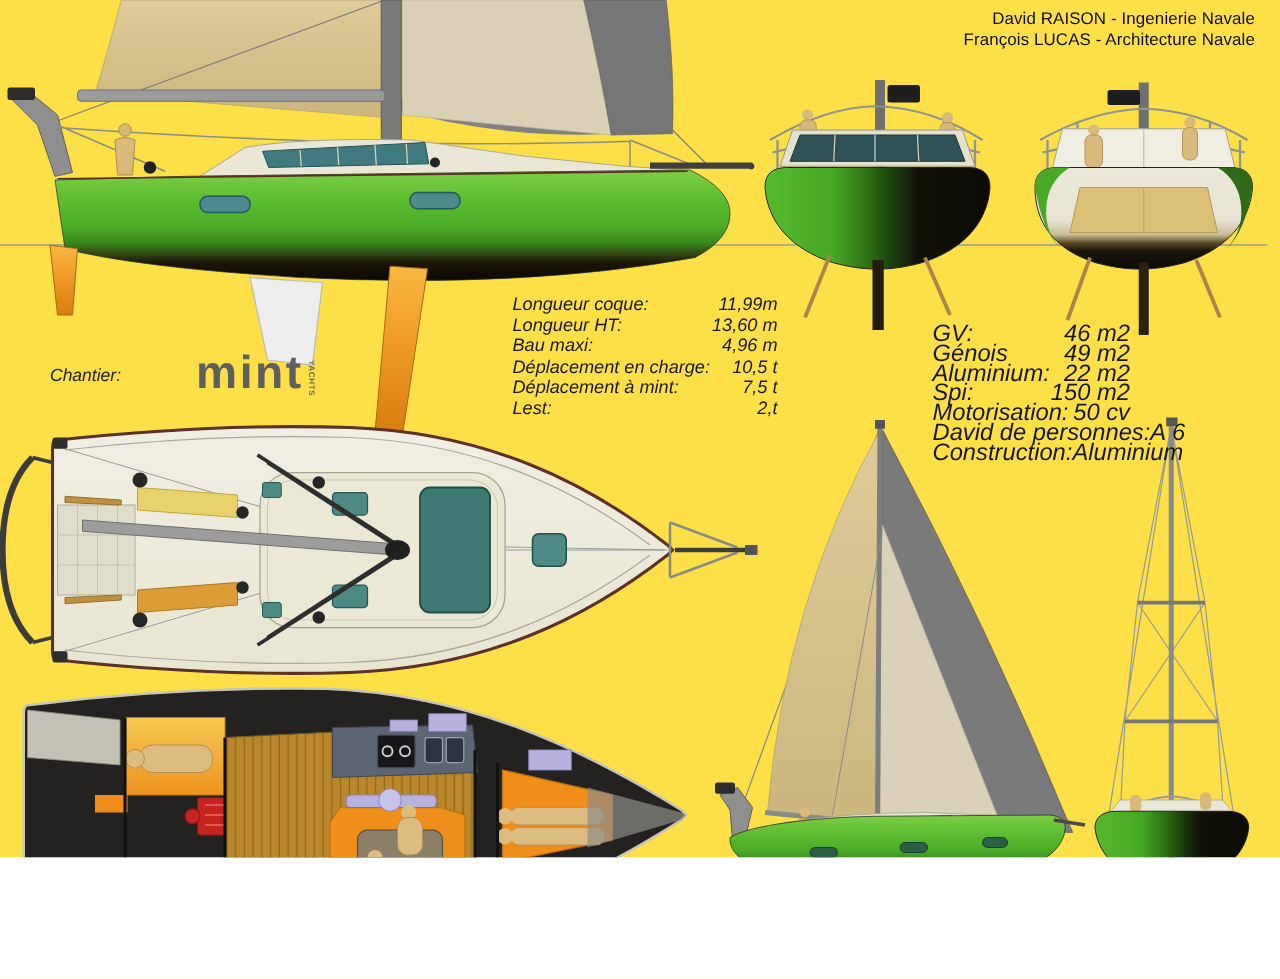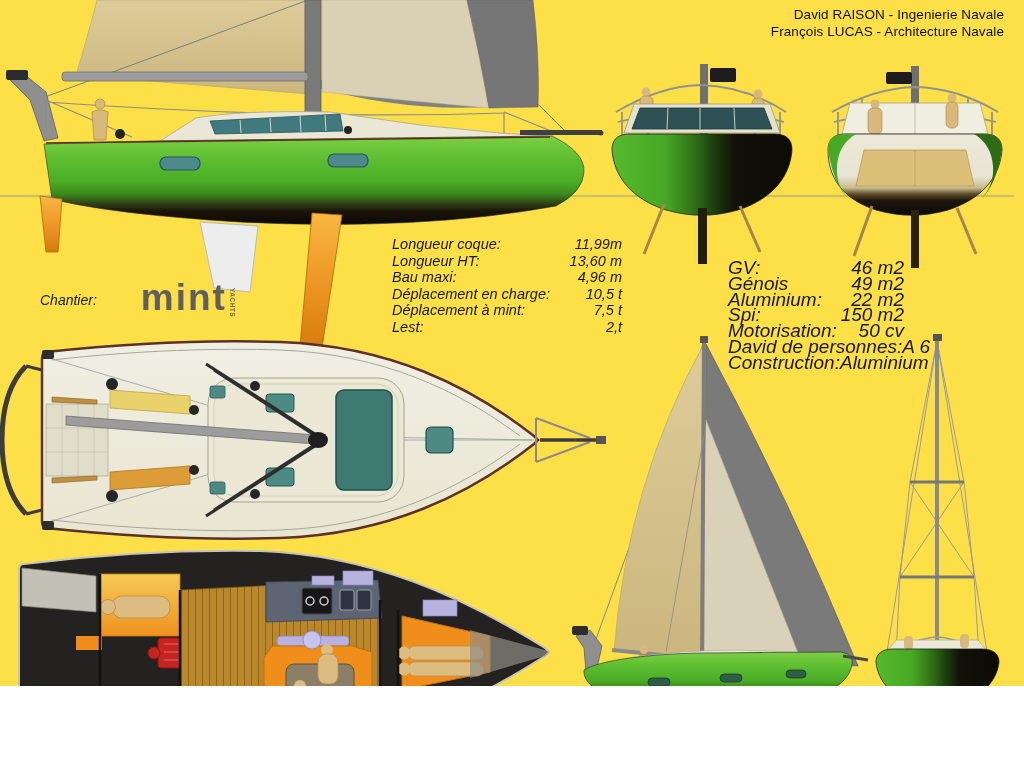--- a/index.html
+++ b/index.html
@@ -7,33 +7,33 @@
     position:relative;width:1024px;height:686px;background:#fde047;overflow:hidden;
     font-family:"Liberation Sans",sans-serif;
   }
   .canvas svg{position:absolute;left:0;top:0;}
   .credits{
     position:absolute;top:6px;right:20px;text-align:right;
     font-size:13.5px;line-height:17px;color:#0e0e0e;font-weight:500;
     letter-spacing:.1px;
   }
   .builder{
-    position:absolute;left:40px;top:282px;display:flex;align-items:center;gap:12px;text-align:right;
+    position:absolute;left:40px;top:282px;display:flex;align-items:center;gap:28px;text-align:right;
   }
   .builder .chantier{font-style:italic;font-size:14px;color:#222;}
   .builder .logo{
     font-family:Liberation Sans, sans-serif;font-weight:bold;font-size:37px;
     color:#5f5f5f;letter-spacing:2px;line-height:.85;display:flex;align-items:flex-start;margin-left:32px;
   }
   .builder .logo-vert{
     writing-mode:vertical-rl;font-size:6.5px;letter-spacing:.5px;font-weight:bold;
     color:#6a6a6a;margin-left:2px;margin-top:6px;line-height:1;
   }
   .specs{position:absolute;font-style:italic;color:#181818;}
-  .specs .row{display:flex;justify-content:space-between;}
+  .specs .row{display:flex;justify-content:space-between;margin-left:18px;}
   .specs .lab{white-space:nowrap;}
   .specs .val{white-space:nowrap;text-align:right;}
   .specs-hull{left:392px;top:236px;width:230px;font-size:14.5px;line-height:16.5px;}
   .specs-rig{left:728px;top:260px;width:176px;font-size:19px;line-height:15.8px;}
 </style>
 </head>
 <body>
 
 <div class="canvas">
 

